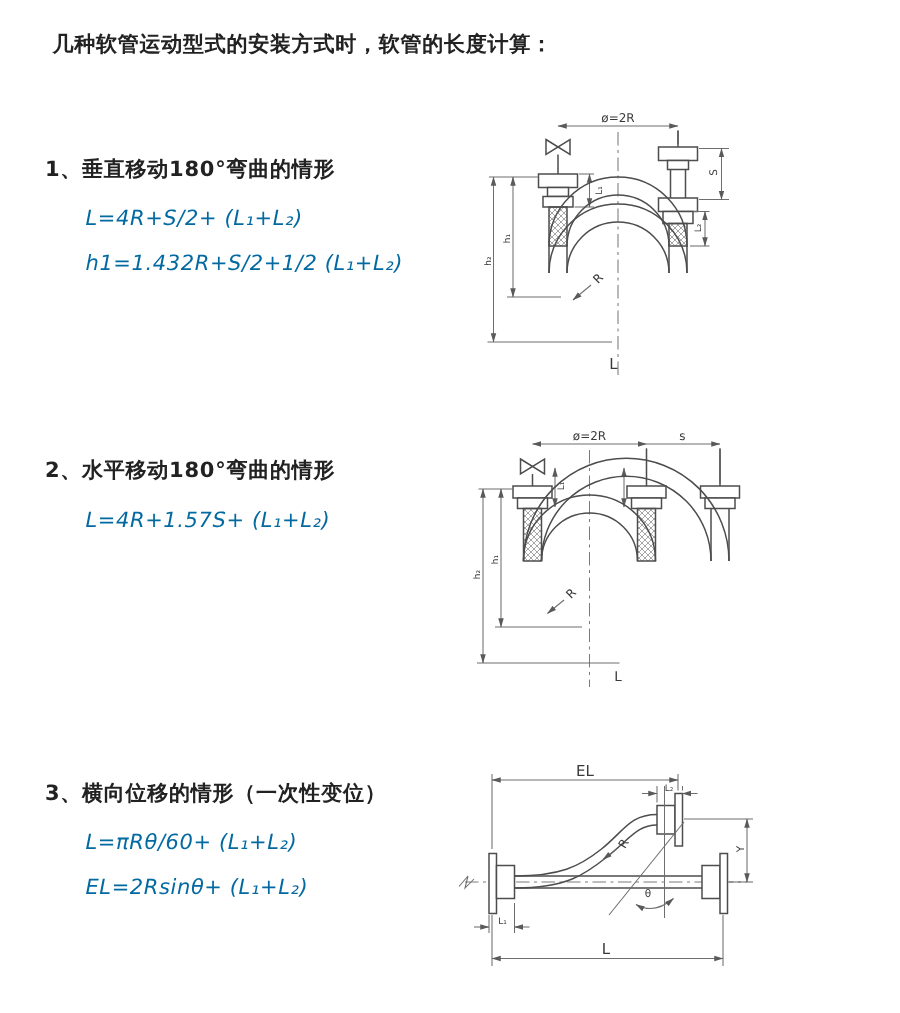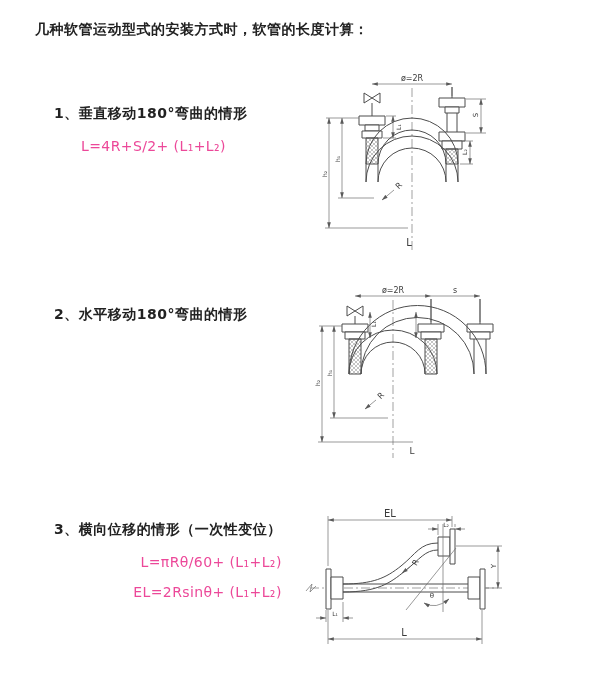--- a/index.html
+++ b/index.html
@@ -4,48 +4,50 @@
 <style>
   html,body{margin:0;padding:0;background:#ffffff;}
   .page{
     position:relative;width:592px;height:675px;background:#ffffff;overflow:hidden;
     font-family:"DejaVu Sans","Liberation Sans",sans-serif;color:#2b2b2b;
   }
   .doc-title{
     position:absolute;left:35px;top:21px;font-size:14px;font-weight:700;
     color:#222;letter-spacing:0.5px;white-space:nowrap;
   }
-  .section{position:absolute;left:54px;}
+  .section{position:absolute;left:30px;}
   .sec-heading{font-size:14px;font-weight:700;color:#222;height:30px;line-height:22px;letter-spacing:0.5px;white-space:nowrap;}
-  .formula{font-size:14px;font-weight:500;color:#ec4899;height:30px;line-height:28px;padding-left:27px;letter-spacing:0.4px;white-space:nowrap;}
+  .formula{font-size:14px;font-weight:500;color:#0369a1;height:30px;line-height:28px;padding-left:27px;letter-spacing:0.4px;white-space:nowrap;font-style:italic;}
   .diagram{position:absolute;}
   svg line,svg path,svg rect,svg polyline{vector-effect:non-scaling-stroke;}
   .mainln{stroke:#4d4d4d;stroke-width:1;fill:none;}
   .thin{stroke:#6e6e6e;stroke-width:0.7;fill:none;}
   .cl{stroke:#7a7a7a;stroke-width:0.7;fill:none;stroke-dasharray:9 3 2 3;}
   .svgtxt{fill:#3a3a3a;font-family:"DejaVu Sans","Liberation Sans",sans-serif;}
   .fit{fill:#ffffff;stroke:#4d4d4d;stroke-width:1;}
 </style>
 </head>
 <body>
 
 <div class="page">
 
   <div class="doc-title">几种软管运动型式的安装方式时，软管的长度计算：</div>
 
   <div class="section" style="top:102px;">
     <div class="sec-heading">1、垂直移动180°弯曲的情形</div>
     <div class="formula">L=4R+S/2+ (L₁+L₂)</div>
+    <div class="formula">h1=1.432R+S/2+1/2 (L₁+L₂)</div>
   </div>
 
   <div class="section" style="top:303px;">
     <div class="sec-heading">2、水平移动180°弯曲的情形</div>
+    <div class="formula">L=4R+1.57S+ (L₁+L₂)</div>
   </div>
 
-  <div class="section" style="top:518px;text-align:right;">
+  <div class="section" style="top:518px;">
     <div class="sec-heading">3、横向位移的情形（一次性变位）</div>
     <div class="formula">L=πRθ/60+ (L₁+L₂)</div>
     <div class="formula">EL=2Rsinθ+ (L₁+L₂)</div>
   </div>
 
   <svg class="diagram" style="left:312px;top:70px;" width="280" height="190" viewBox="0 0 280 190">
     <defs>
       <pattern id="hatch1" width="4" height="4" patternUnits="userSpaceOnUse">
         <path d="M0,4 L4,0 M0,0 L4,4" stroke="#8a8a8a" stroke-width="0.5"></path>
       </pattern>

